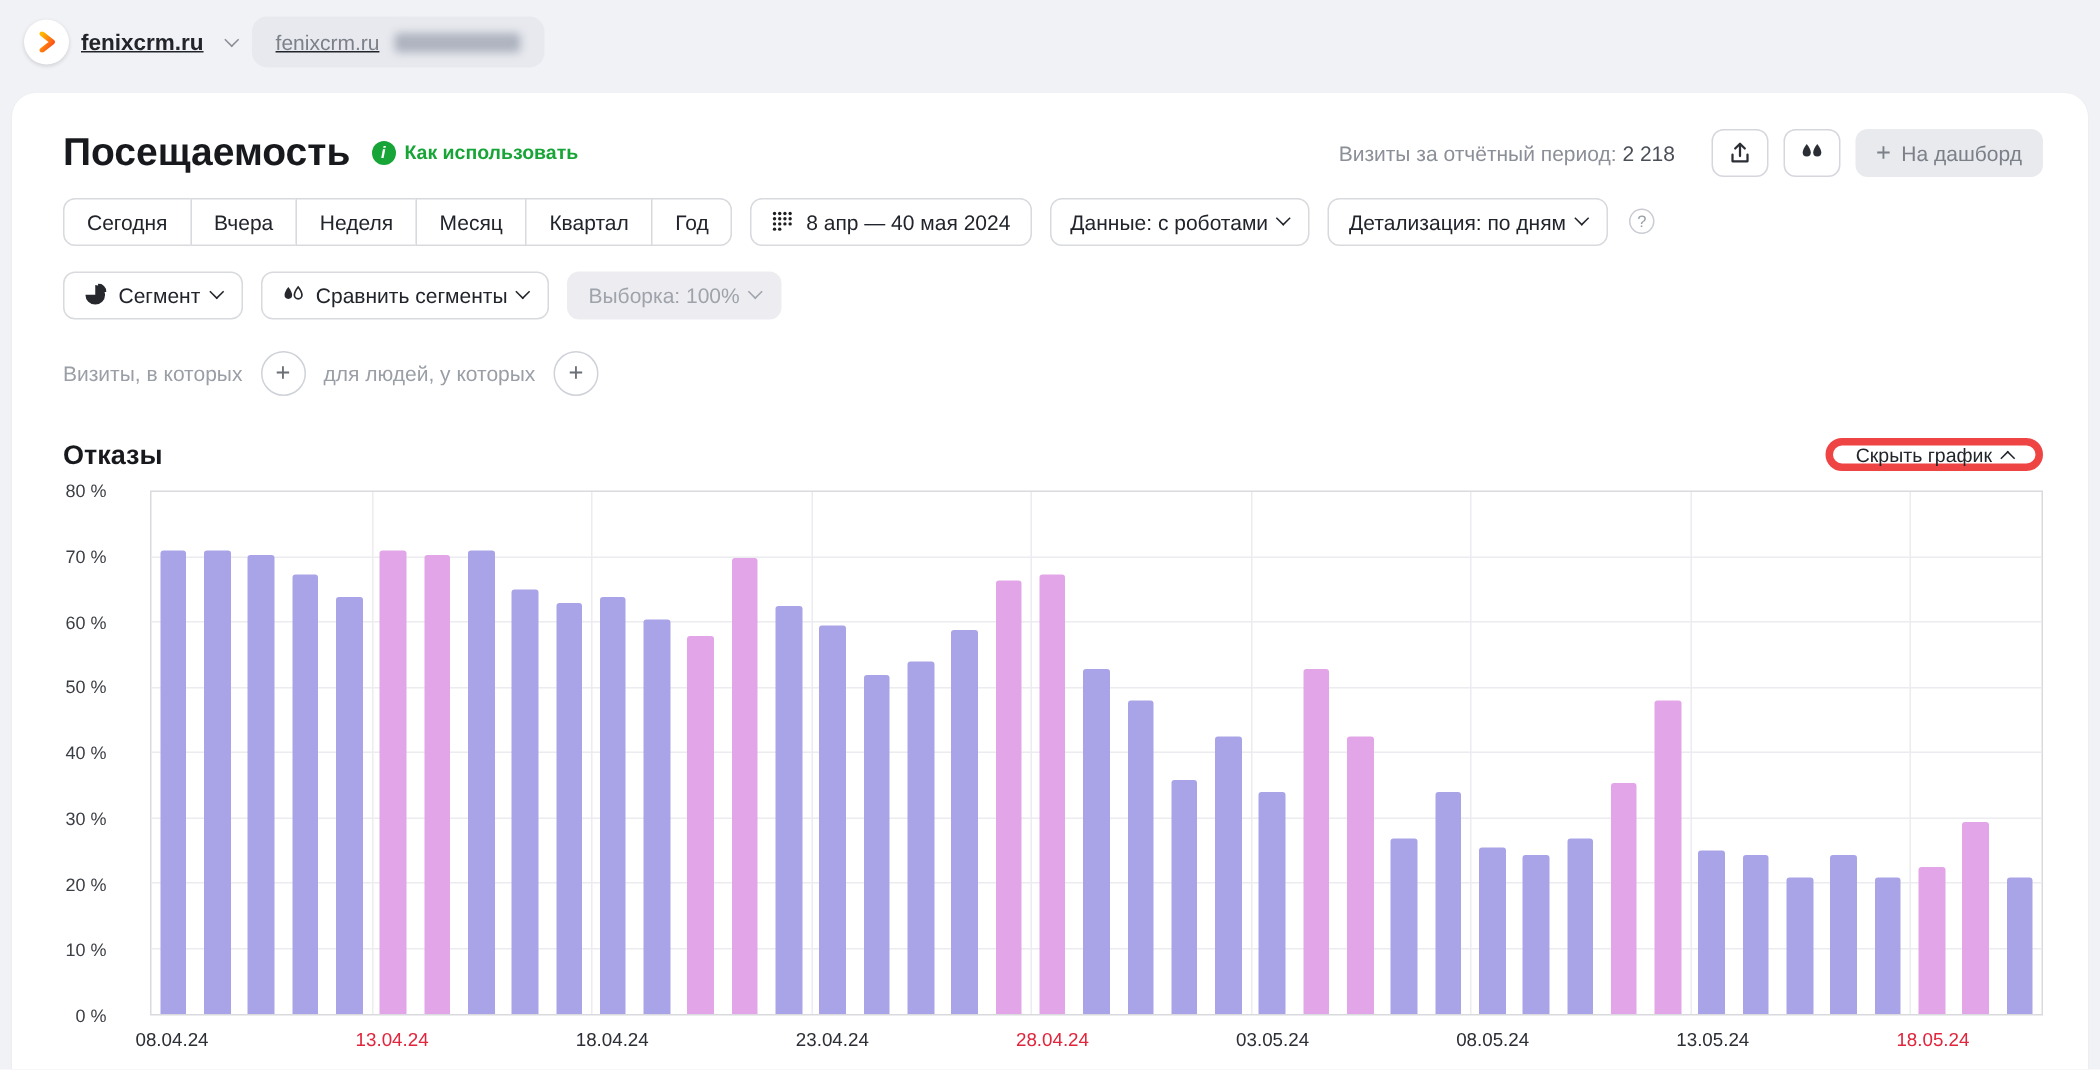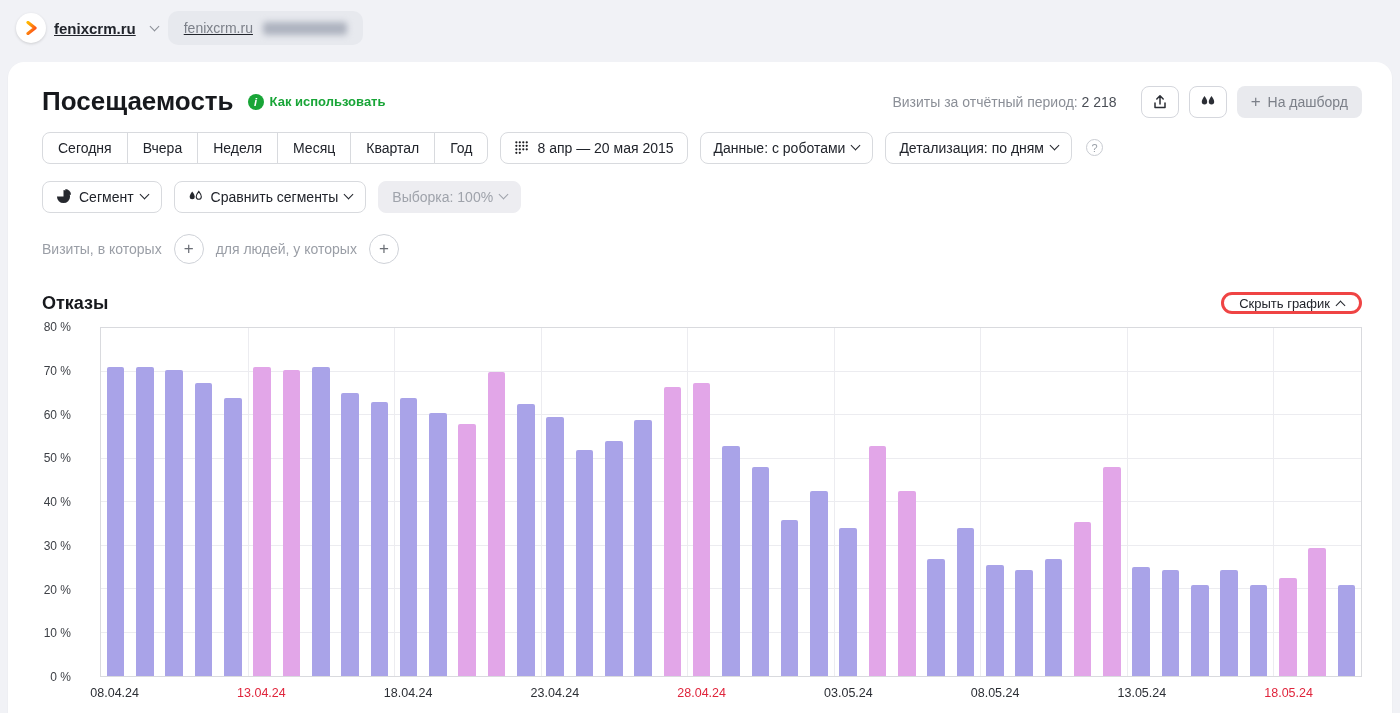--- a/index.html
+++ b/index.html
@@ -56,21 +56,21 @@
   .seg-group .btn:first-child { border-radius:8px 0 0 8px; margin-left:0; }
   .seg-group .btn:last-child { border-radius:0 8px 8px 0; }
   .btn.disabled { background:#ededf1; border-color:#ededf1; color:#9fa3ab; }
   .qmark { width:17px; height:17px; border:1px solid #c9ccd2; color:#9aa0a8; border-radius:50%; font-size:11px; display:flex; align-items:center; justify-content:center; cursor:pointer; margin-left:2px; }
   .filters-row3 { display:flex; align-items:center; gap:12px; margin-top:21px; }
   .muted { color:#9a9ea6; font-size:14px; }
   .plusbtn { width:30px; height:30px; border-radius:50%; border:1px solid #cfd2d8; background:#fff; color:#6b6f76; font-size:17px; line-height:1; cursor:pointer; display:flex; align-items:center; justify-content:center; }
   
   .section-row { display:flex; align-items:center; justify-content:space-between; margin-top:24px; height:32px; }
   .section-row h2 { font-size:18px; font-weight:700; color:#17191d; }
-  .pillbtn { height:22px; border:3px solid #ef4444; background:#fff; border-radius:16px; padding:0 15px; font-size:13px; color:#21242b; display:flex; align-items:center; cursor:pointer; font-family:inherit; }
+  .pillbtn { height:22px; border:5px solid #ef4444; background:#fff; border-radius:16px; padding:0 15px; font-size:13px; color:#21242b; display:flex; align-items:center; cursor:pointer; font-family:inherit; }
   
   .chart { margin-top:8px; height:382px; display:grid; grid-template-columns:58px 1fr; grid-template-rows:1fr 28px; }
   .yaxis { grid-row:1; grid-column:1; position:relative; }
   .ytick { position:absolute; right:29px; transform:translateY(-50%); font-size:12px; color:#3c3f45; white-space:nowrap; }
   .plot { grid-row:1; grid-column:2; position:relative; border:1px solid #d9dade; background:#fff; }
   .hgrid { position:absolute; left:0; right:0; height:1px; background:#ececf0; }
   .vgrid { position:absolute; top:0; bottom:0; width:1px; background:#ececf0; }
   .bar { position:absolute; bottom:0; border-radius:2px 2px 0 0; z-index:1; cursor:pointer; }
   .xaxis { grid-row:2; grid-column:2; position:relative; }
   .xtick { position:absolute; top:9px; transform:translateX(-50%); font-size:12.5px; color:#2c2f35; white-space:nowrap; }
@@ -159,21 +159,21 @@
               <circle cx="13.6" cy="6.2" r="1.2"></circle>
             <circle cx="2.5" cy="9.9" r="1.2"></circle>
               <circle cx="6.2" cy="9.9" r="1.2"></circle>
               <circle cx="9.9" cy="9.9" r="1.2"></circle>
               <circle cx="13.6" cy="9.9" r="1.2"></circle>
             <circle cx="2.5" cy="13.6" r="1.2"></circle>
               <circle cx="6.2" cy="13.6" r="1.2"></circle>
           </g>
         </svg>
       </span>
-      <span>8 апр — 20 мая 2015</span>
+      <span>8 апр — 40 мая 2024</span>
     </button>
     <button class="btn">
       <span>Данные: с роботами</span>
       <i class="chev"></i>
     </button>
     <button class="btn">
       <span>Детализация: по дням</span>
       <i class="chev"></i>
     </button>
     <span class="qmark">?</span>

